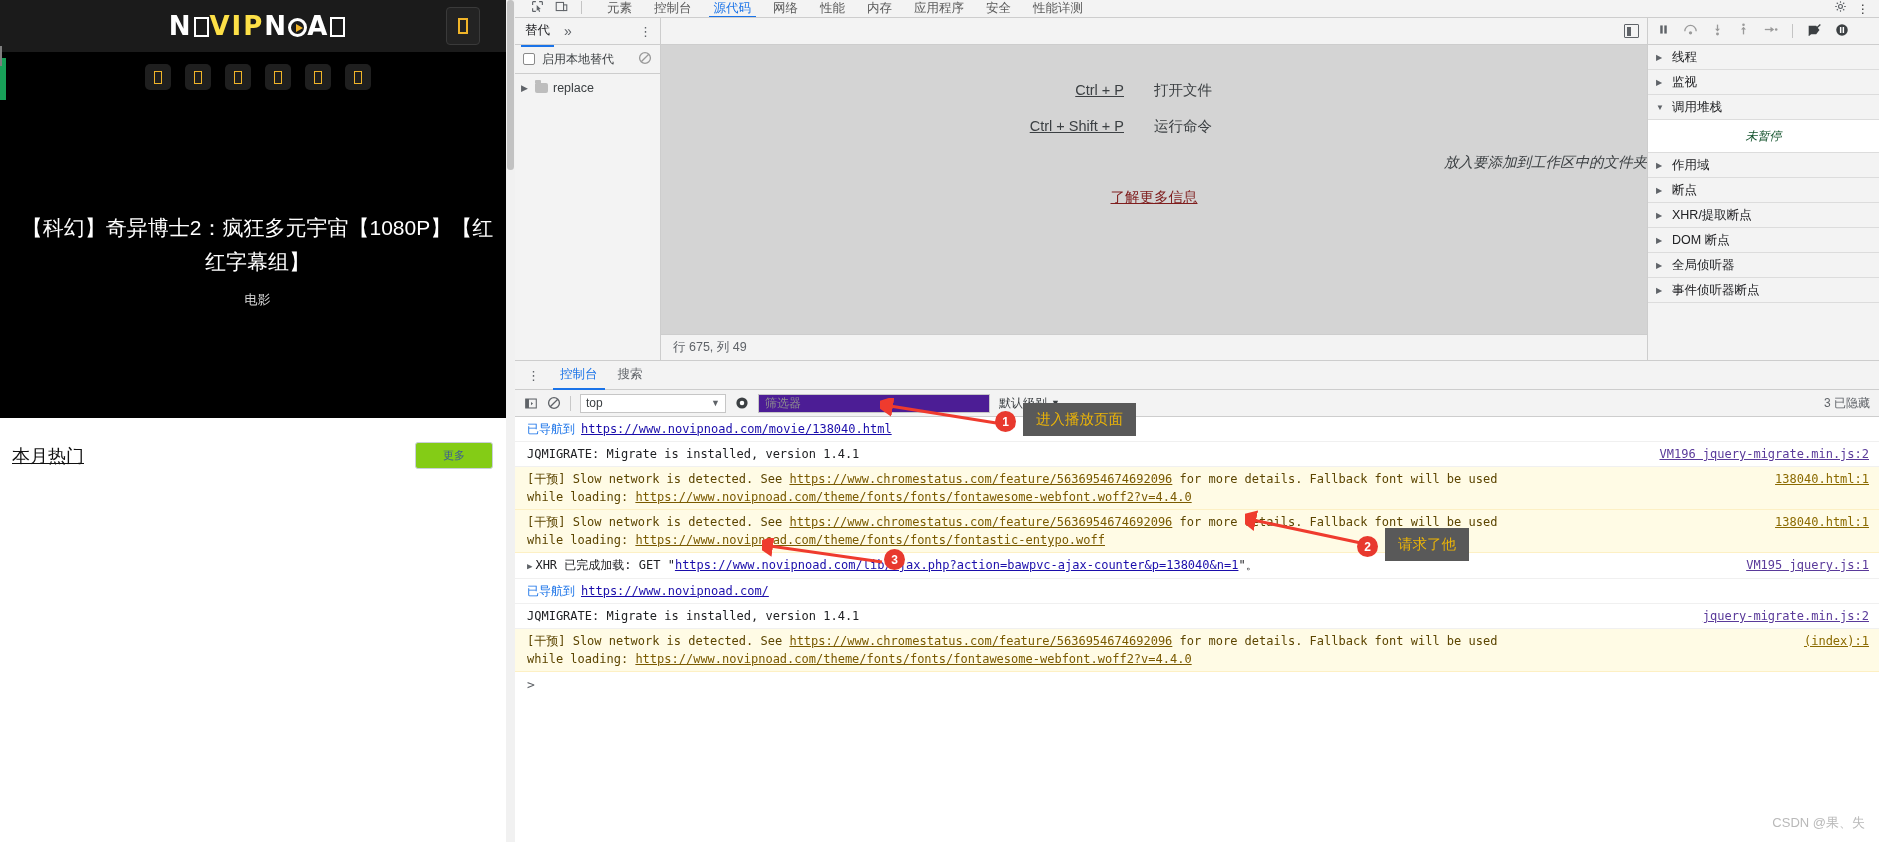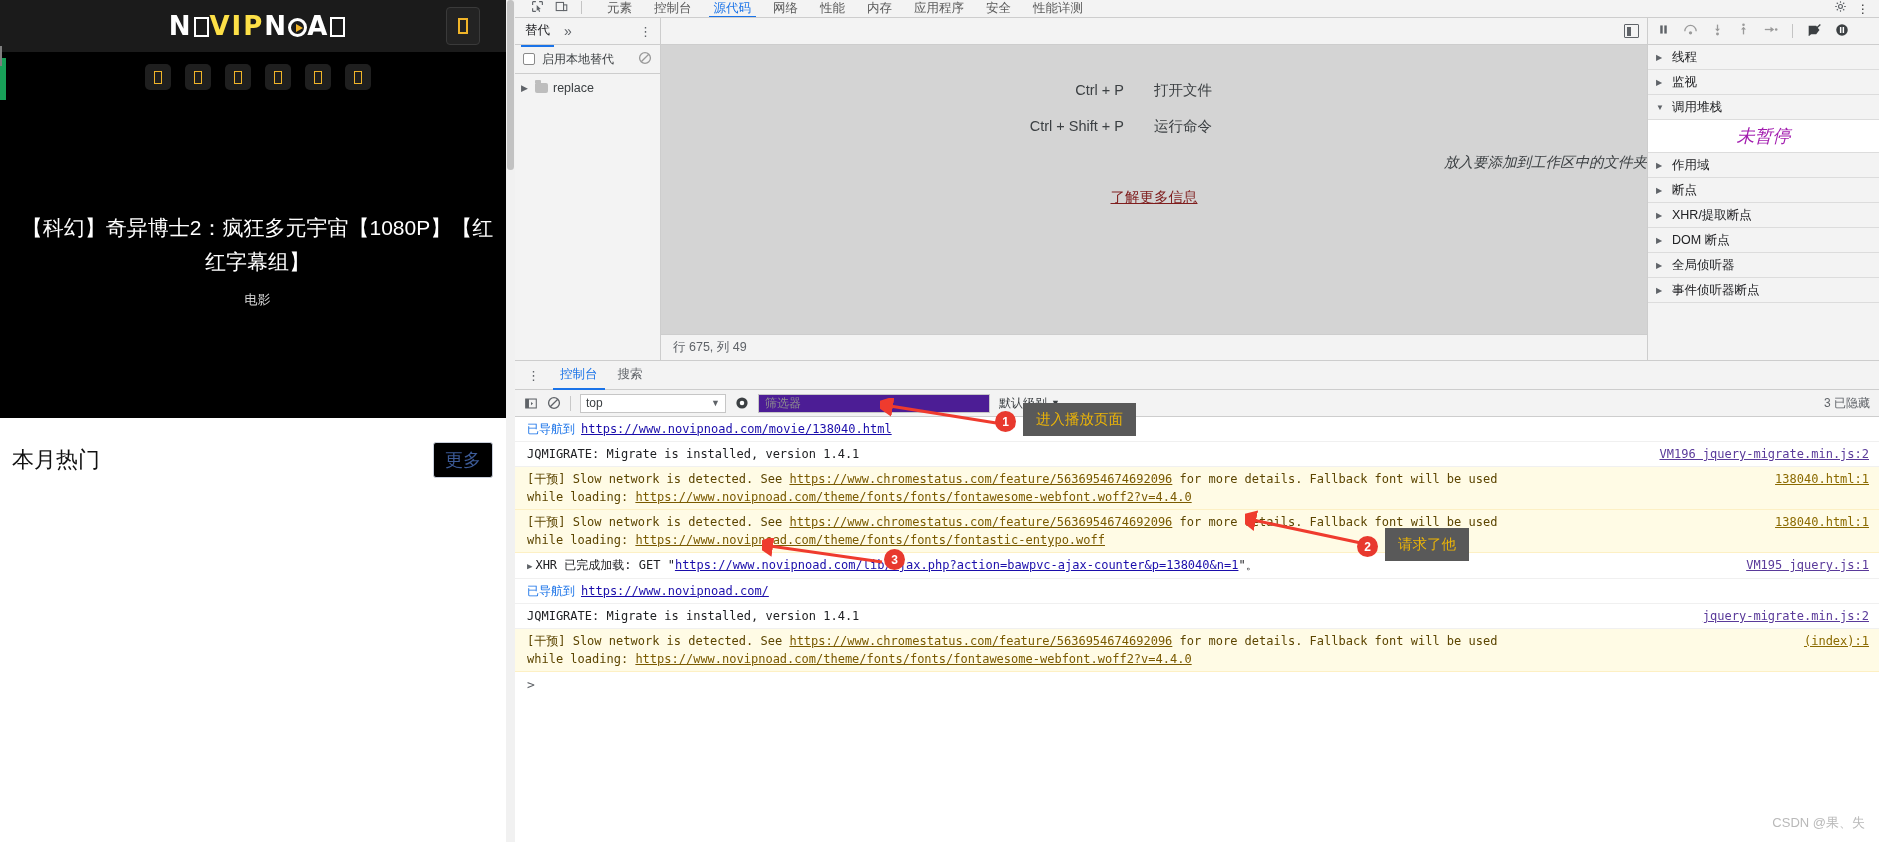--- a/index.html
+++ b/index.html
@@ -81,25 +81,25 @@
   .hero-title {
     font-size: 21px; line-height: 34px; font-weight: normal;
     max-width: 505px; padding: 0 4px;
   }
   .hero-sub { font-size: 13px; color: #d8d8d8; margin-top: 12px; }
 
   .site-section {
     background: #fff; padding: 24px 22px 0 12px;
     display: flex; align-items: center; justify-content: space-between;
   }
-  .section-title { font-size: 22px; color: #111; }
+  .section-title { font-size: 18px; color: #111; text-decoration: underline; }
   .more-btn {
-    font-size: 18px; color: #3c5a96;
+    font-size: 11px; color: #3c5a96;
     border: 1px solid #c9cfdb; border-radius: 3px;
-    padding: 5px 11px; background: #000000;
+    padding: 5px 27px; background: #84cc16;
   }
   .site-bottom { flex: 1; background: #fff; }
   .site-scrollbar {
     position: absolute; right: 0; top: 0; width: 9px; height: 842px;
     background: #f1f1f1;
   }
   .site-scrollbar .thumb {
     position: absolute; left: 1px; top: 0; width: 7px; height: 170px;
     background: #c2c2c2; border-radius: 4px;
   }
@@ -177,21 +177,21 @@
     width: 15px; height: 14px; border: 1.4px solid #5f6368; border-radius: 1px; position:relative;
   }
   .panel-ico:before {
     content:""; position:absolute; left:1.5px; top:1.5px; bottom:1.5px; width:4px; background:#5f6368;
   }
   .editor-body {
     flex: 1; background: #d4d4d4; position: relative;
   }
   .hints { position:absolute; right: 0; left: 0; top: 36px; text-align: center; color:#3c4043; }
   .hint-row { display:flex; justify-content:center; align-items:baseline; margin-bottom: 17px; font-size: 14.5px; }
-  .hint-key { width: 215px; text-align: right; padding-right: 30px; white-space: nowrap; }
+  .hint-key { width: 215px; text-align: right; padding-right: 30px; white-space: nowrap; text-decoration: underline; }
   .hint-desc { width: 215px; text-align: left; }
   .hint-wide { font-size: 14.5px; text-align: right; margin-bottom: 16px; font-style: italic; }
   .hint-link { font-size: 14.5px; color: #7f1d1d; text-decoration: underline; text-align:center; }
   .editor-status {
     height: 26px; background: #f3f3f3; border-top: 1px solid #cdcdcd;
     display: flex; align-items: center; padding-left: 12px;
     font-size: 12.5px; color: #5f6368;
   }
 
   .debug-pane {
@@ -203,21 +203,21 @@
     border-bottom: 1px solid #cdcdcd;
   }
   .debug-toolbar .dsep { width:1px; height:14px; background:#c4c4c4; margin: 0 1px; }
   .acc-row {
     height: 25px; display:flex; align-items:center; gap:7px; padding-left: 8px;
     border-bottom: 1px solid #dcdcdc; font-size: 12.5px; color: #202124;
   }
   .acc-row .tri { font-size: 8px; color:#5f6368; width: 9px; }
   .acc-empty {
     background:#fff; height: 33px; display:flex; align-items:center; justify-content:center;
-    font-style: italic; color:#a21caf; font-size: 18px; border-bottom:1px solid #dcdcdc;
+    font-style: italic; color:#14532d; font-size: 12px; border-bottom:1px solid #dcdcdc;
   }
 
   
   .dt-console { flex: 1; display: flex; flex-direction: column; background: #fff; }
   .console-tabbar {
     height: 29px; background:#f3f3f3; display:flex; align-items:center; gap:16px;
     padding-left: 12px; border-bottom: 1px solid #cdcdcd;
   }
   .console-tabbar .dots { color:#5f6368; font-size:13px; margin-right: 2px;}
   .ctab { font-size: 12.5px; color:#5f6368; position: relative; padding: 6px 2px 7px 2px; }

